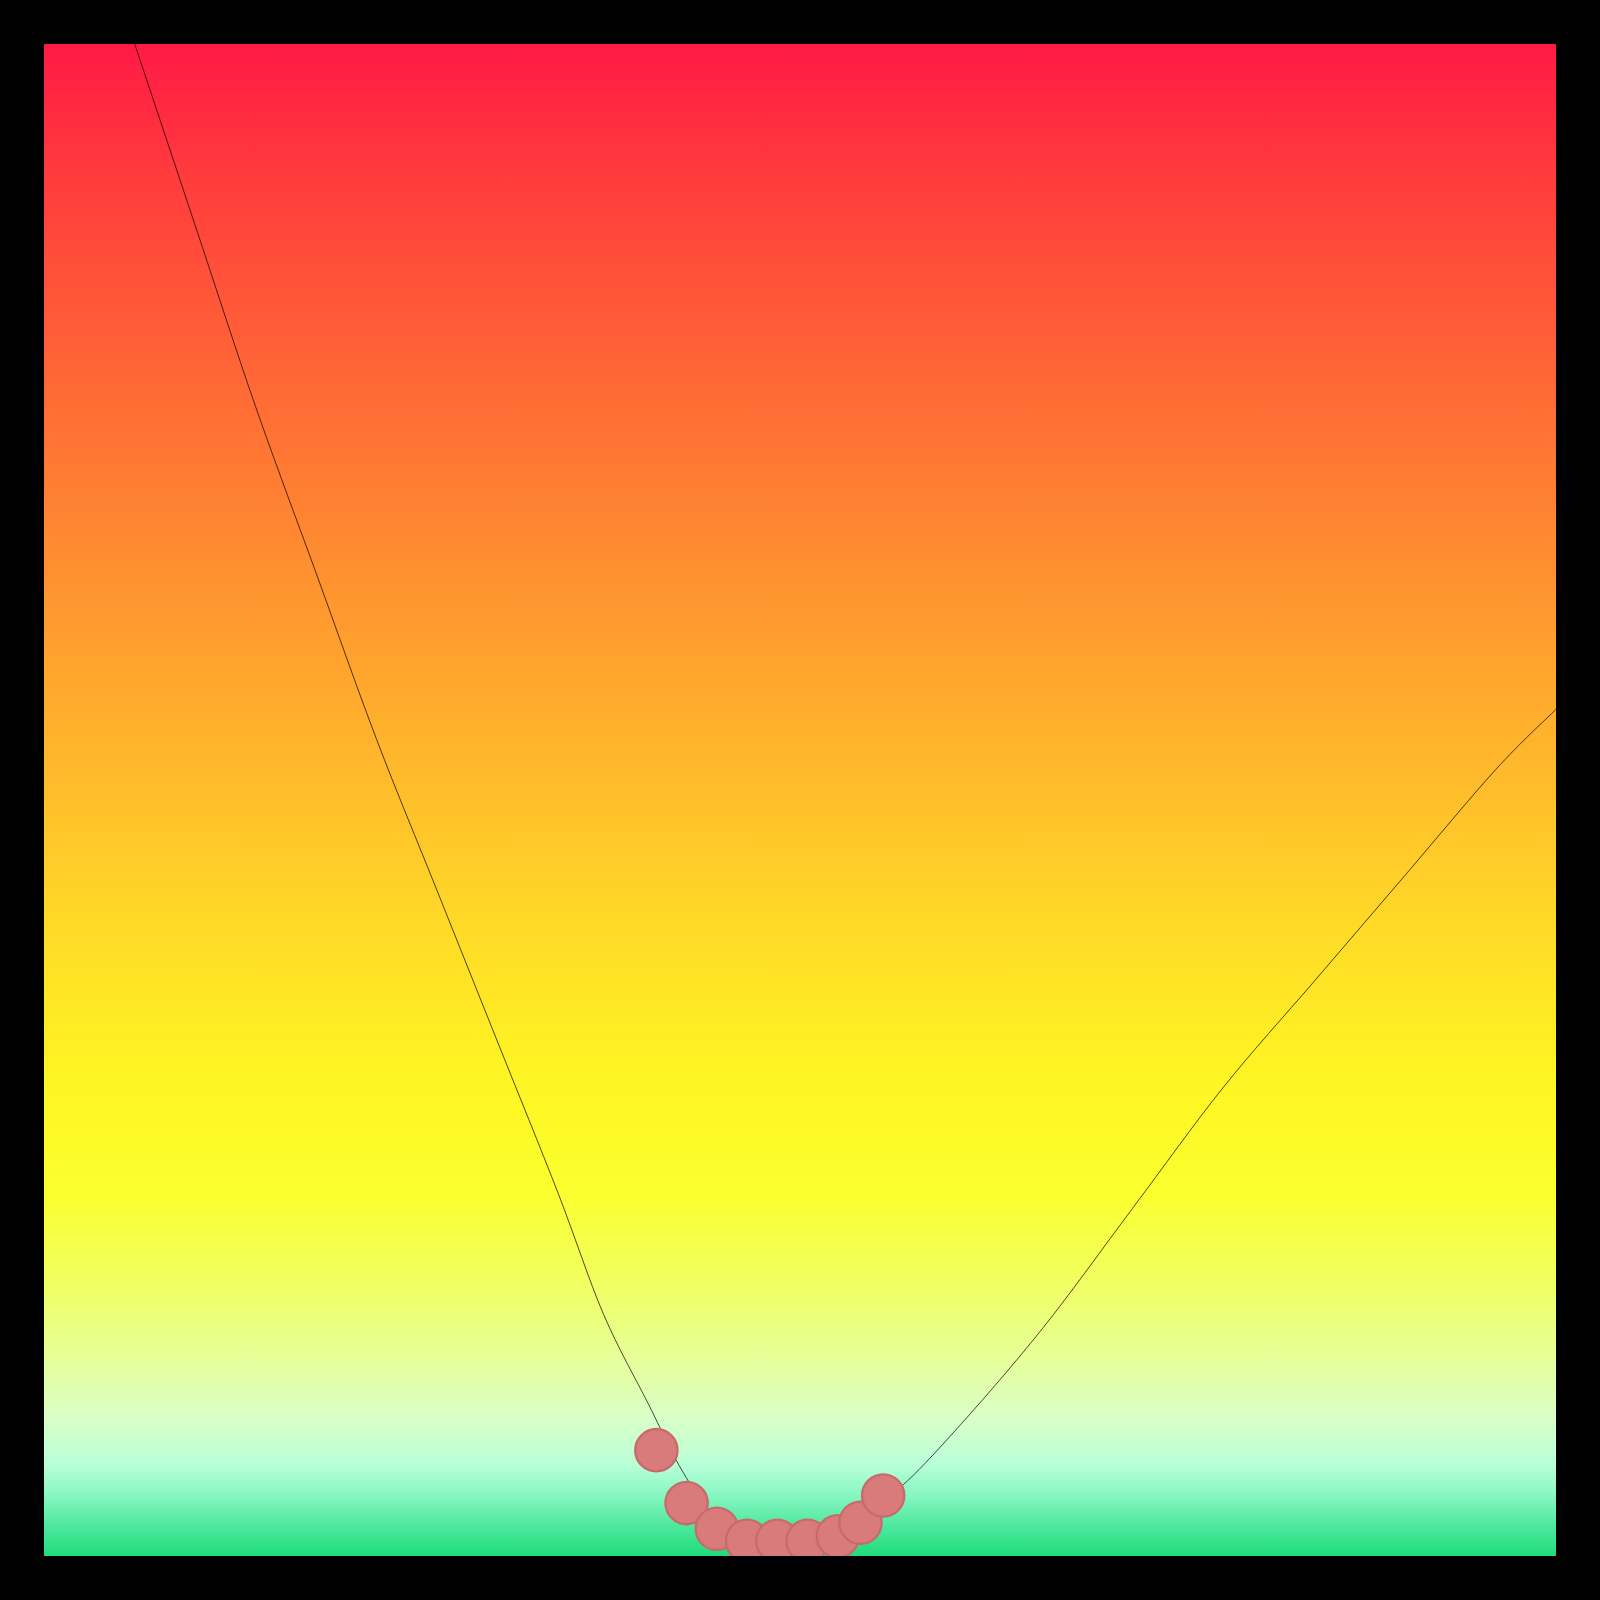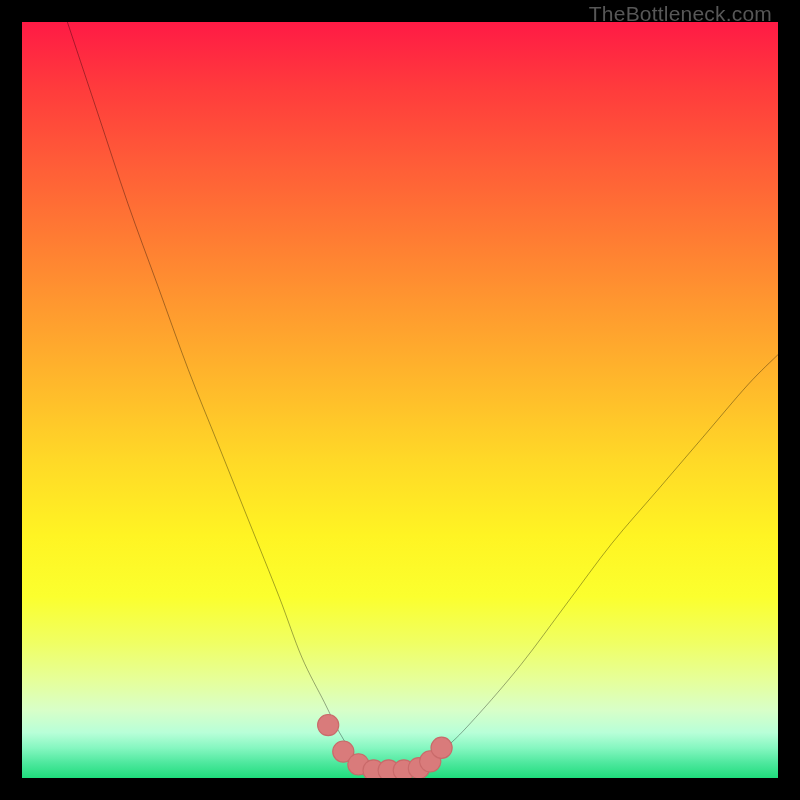--- a/index.html
+++ b/index.html
@@ -55,21 +55,20 @@
     font-family: Arial, Helvetica, sans-serif;
     font-size: 21px;
     font-weight: 400;
     letter-spacing: 0.2px;
   }
 </style>
 </head>
 <body>
 
 <div class="stage">
-  <div class="attribution">TheBottleneck.com</div>
 
   <div class="plot">
     <svg class="curve-svg" viewBox="0 0 100 100" preserveAspectRatio="none">
       <path id="curve-path" fill="none" stroke="#000000" stroke-width="0.35" vector-effect="non-scaling-stroke" stroke-linecap="round" stroke-linejoin="round" d="M 6 0 C 6.666666666666667 2, 8.666666666666666 8, 10 12 C 11.333333333333334 16, 12.666666666666666 20.166666666666668, 14 24 C 15.333333333333334 27.833333333333332, 16.666666666666668 31.333333333333332, 18 35 C 19.333333333333332 38.666666666666664, 20.666666666666668 42.5, 22 46 C 23.333333333333332 49.5, 24.666666666666668 52.666666666666664, 26 56 C 27.333333333333332 59.333333333333336, 28.666666666666668 62.666666666666664, 30 66 C 31.333333333333332 69.33333333333333, 32.833333333333336 73, 34 76 C 35.166666666666664 79, 36 81.66666666666667, 37 84 C 38 86.33333333333333, 39.166666666666664 88.33333333333333, 40 90 C 40.833333333333336 91.66666666666667, 41.333333333333336 92.83333333333333, 42 94 C 42.666666666666664 95.16666666666667, 43.333333333333336 96.25, 44 97 C 44.666666666666664 97.75, 45.333333333333336 98.16666666666667, 46 98.5 C 46.666666666666664 98.83333333333333, 47.333333333333336 98.91666666666667, 48 99 C 48.666666666666664 99.08333333333333, 49.333333333333336 99.08333333333333, 50 99 C 50.666666666666664 98.91666666666667, 51 99, 52 98.5 C 53 98, 54.666666666666664 97.08333333333333, 56 96 C 57.333333333333336 94.91666666666667, 58.333333333333336 93.83333333333333, 60 92 C 61.666666666666664 90.16666666666667, 64 87.5, 66 85 C 68 82.5, 70 79.66666666666667, 72 77 C 74 74.33333333333333, 76 71.5, 78 69 C 80 66.5, 82 64.33333333333333, 84 62 C 86 59.666666666666664, 88 57.333333333333336, 90 55 C 92 52.666666666666664, 94.33333333333333 49.833333333333336, 96 48 C 97.66666666666667 46.166666666666664, 99.33333333333333 44.666666666666664, 100 44"></path>
       <g id="marker-group">
           <circle cx="40.5" cy="93" r="1.4" fill="#d97b7b" stroke="#c96a6a" stroke-width="0.15"></circle>
           <circle cx="42.5" cy="96.5" r="1.4" fill="#d97b7b" stroke="#c96a6a" stroke-width="0.15"></circle>
           <circle cx="44.5" cy="98.2" r="1.4" fill="#d97b7b" stroke="#c96a6a" stroke-width="0.15"></circle>
           <circle cx="46.5" cy="99" r="1.4" fill="#d97b7b" stroke="#c96a6a" stroke-width="0.15"></circle>
           <circle cx="48.5" cy="99" r="1.4" fill="#d97b7b" stroke="#c96a6a" stroke-width="0.15"></circle>

